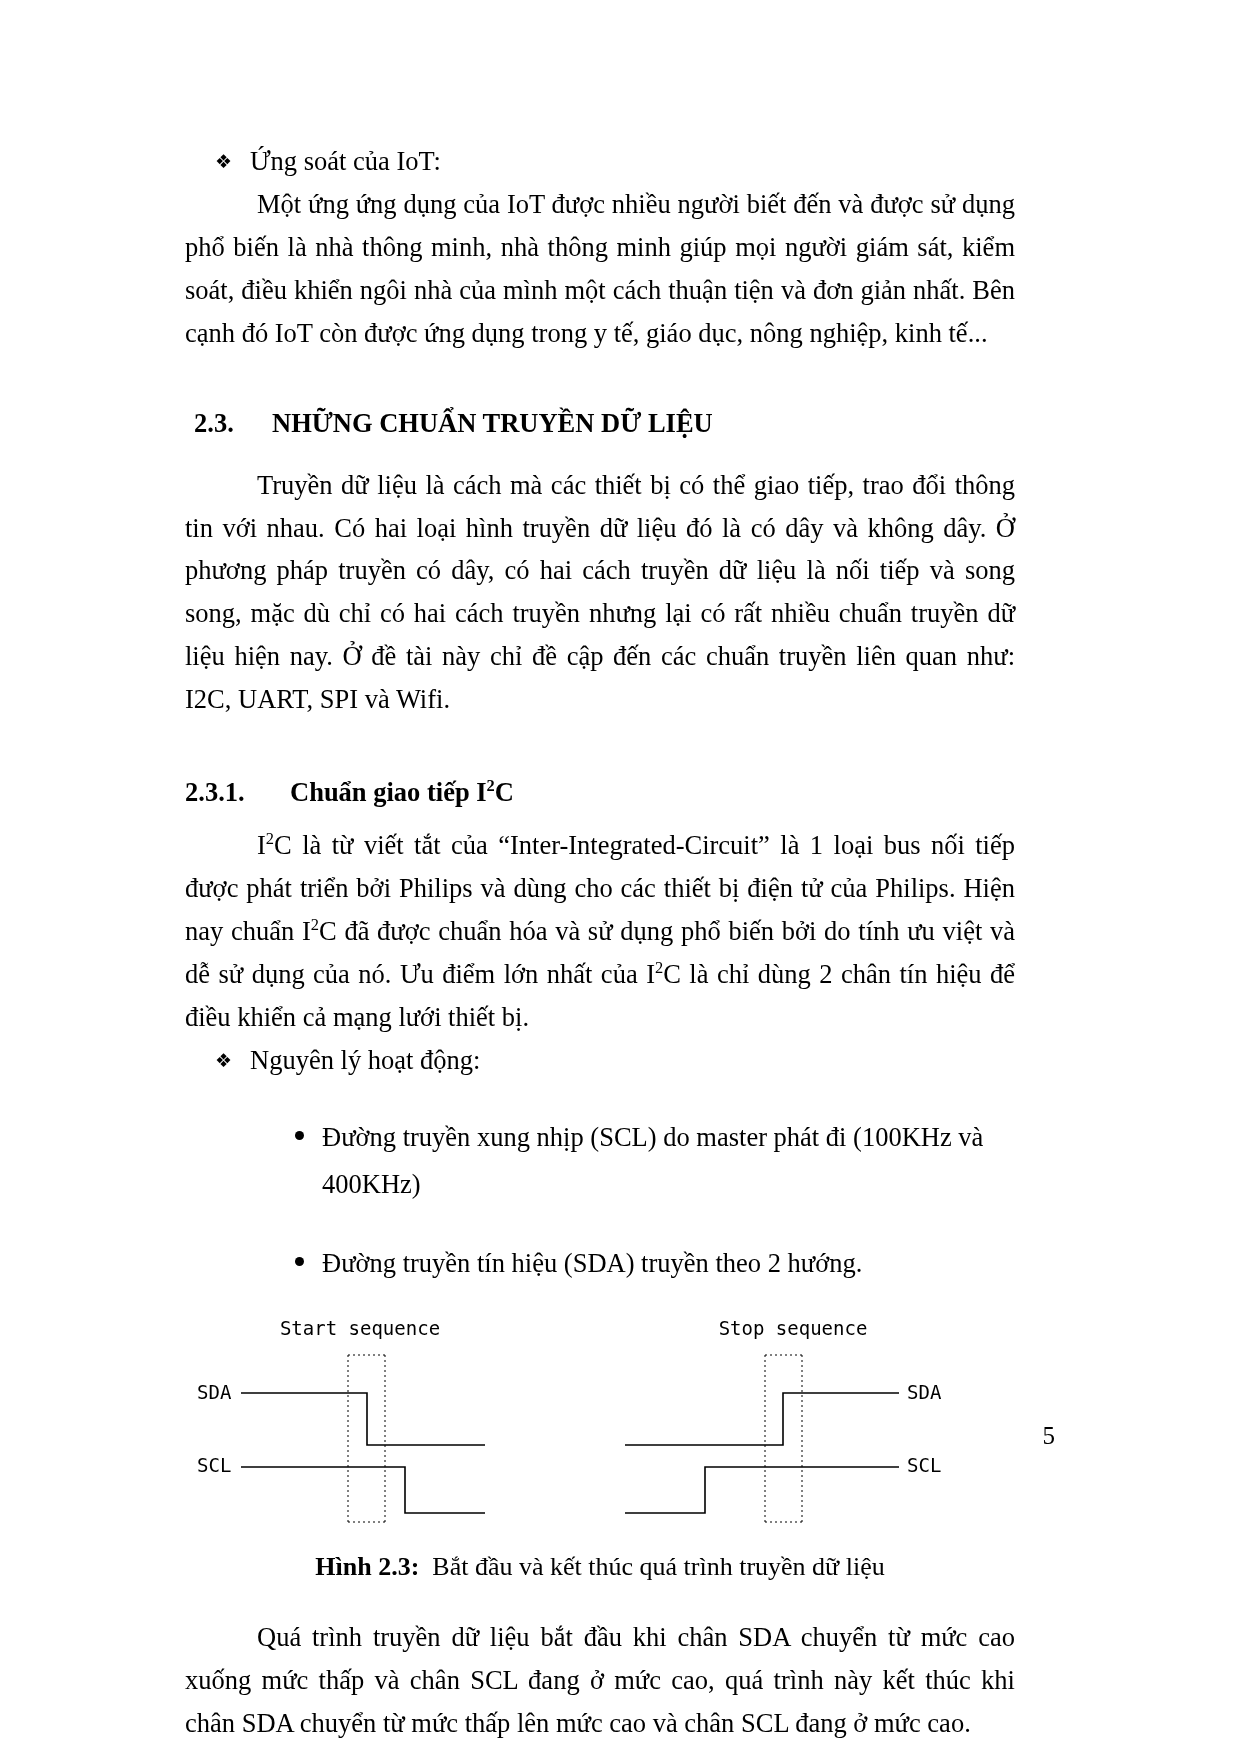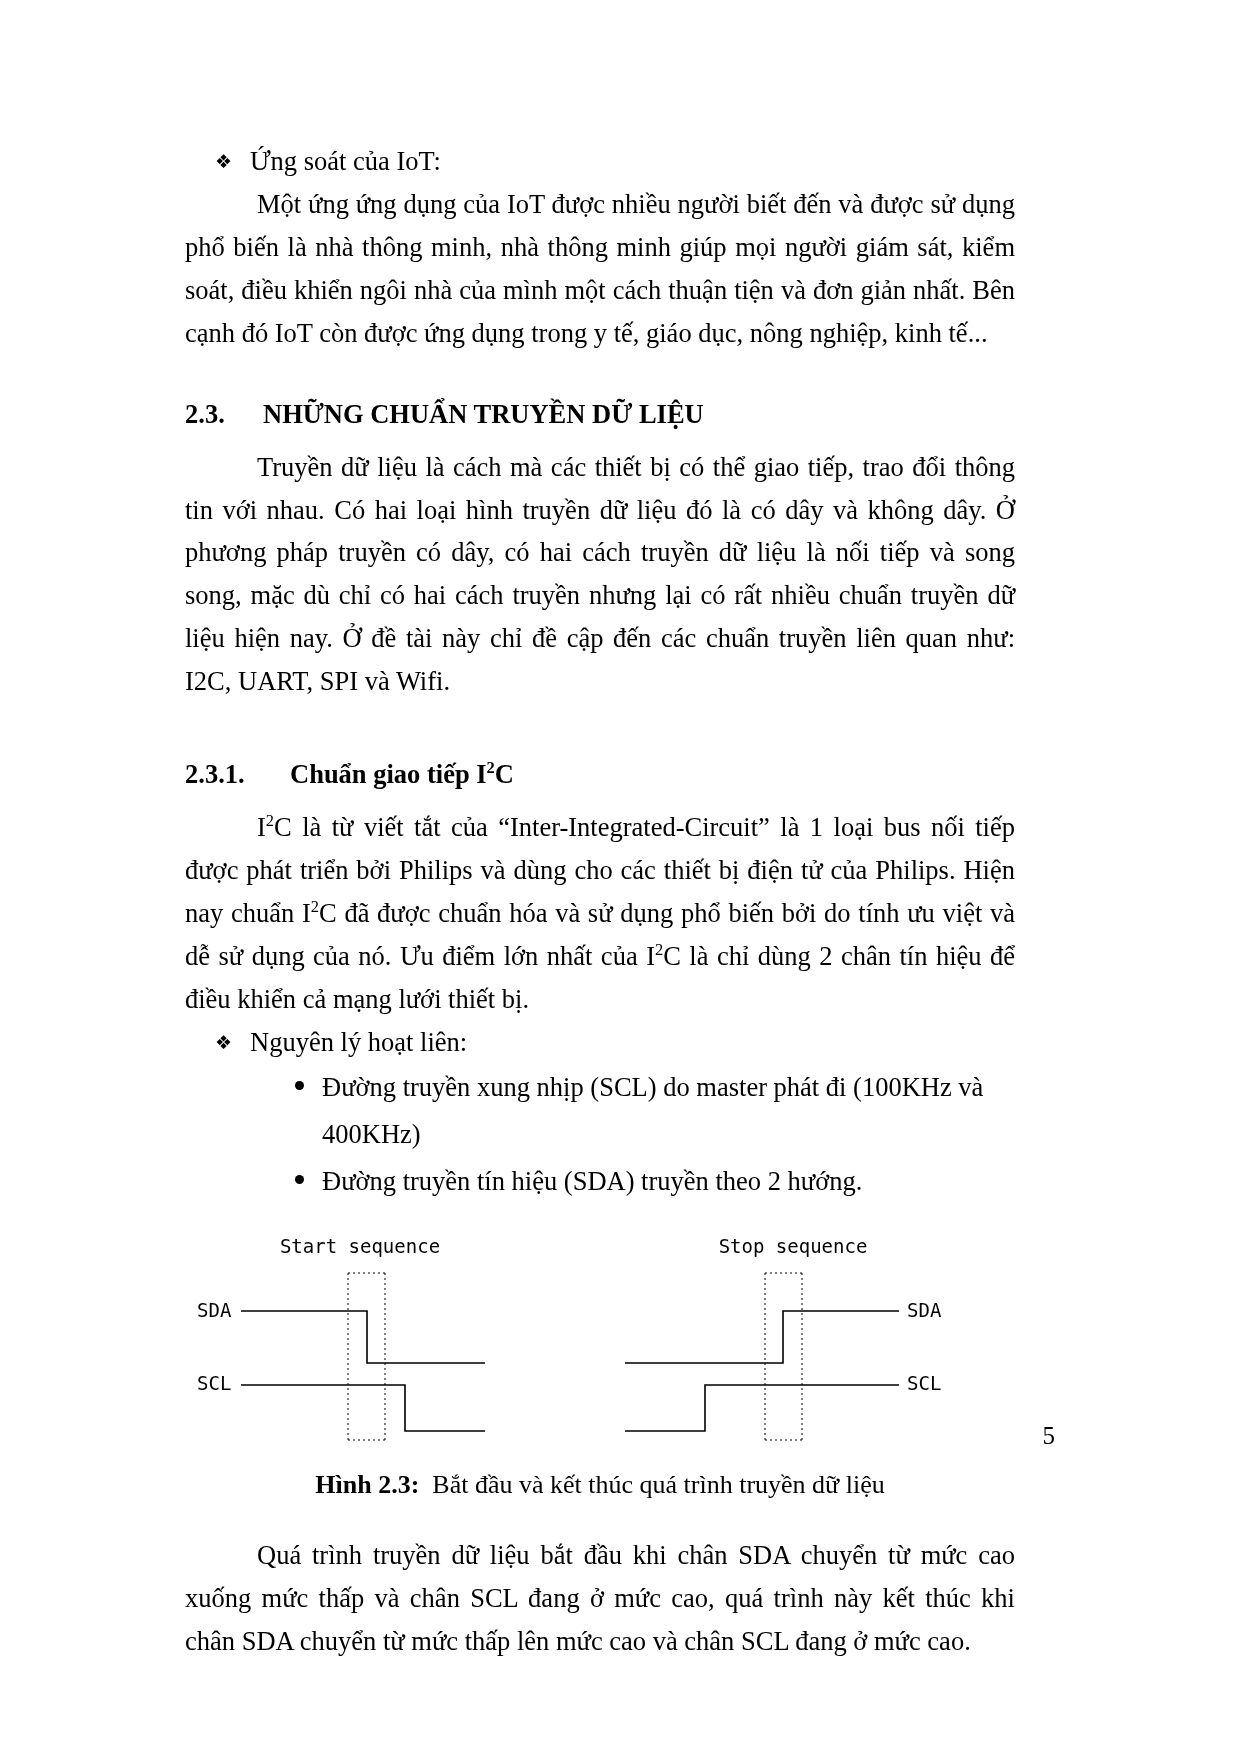--- a/index.html
+++ b/index.html
@@ -56,20 +56,21 @@
   .round-list {
     margin: 0;
     padding-left: 110px;
     list-style: none;
   }
   .round-item {
     display: flex;
     align-items: baseline;
     font-size: 26.5px;
     line-height: 1.78;
+    margin-top: 32px;
   }
   .round-bullet {
     width: 9px;
     height: 9px;
     border-radius: 50%;
     background: #000;
     margin-right: 18px;
     flex: 0 0 auto;
     position: relative;
     top: -6px;
@@ -79,21 +80,21 @@
     font-size: 26.5px;
     line-height: 1.62;
     margin: 0;
     padding-left: 72px;
   }
 
   
   .h2 {
     font-size: 26.5px;
     font-weight: bold;
-    margin: 0;
+    margin: 9px;
     display: flex;
     align-items: baseline;
   }
   .h2 .num { width: 78px; flex: 0 0 auto; }
   .h3 {
     font-size: 26.5px;
     font-weight: bold;
     margin: 0;
     display: flex;
     align-items: center;
@@ -166,21 +167,21 @@
       <span class="num">2.3.1.</span>
       <span><span>Chuẩn giao tiếp I</span><sup>2</sup><span>C</span></span>
     </div>
 
     <div class="gap-s"></div>
 
     <p class="para"><span>I</span><sup>2</sup><span>C là từ viết tắt của “Inter-Integrated-Circuit” là 1 loại bus nối tiếp được phát triển bởi Philips và dùng cho các thiết bị điện tử của Philips. Hiện nay chuẩn </span><span>I</span><sup>2</sup><span>C đã được chuẩn hóa và sử dụng phổ biến bởi do tính ưu việt và dễ sử dụng của nó. Ưu điểm lớn nhất của </span><span>I</span><sup>2</sup><span>C là chỉ dùng 2 chân tín hiệu để điều khiển cả mạng lưới thiết bị.</span></p>
 
     <div class="dia-item">
       <span class="dia-bullet">❖</span>
-      <span class="dia-text">Nguyên lý hoạt liên:</span>
+      <span class="dia-text">Nguyên lý hoạt động:</span>
     </div>
 
 
     <div class="round-list">
       <div class="round-item">
         <span class="round-bullet"></span>
         <span>Đường truyền xung nhịp (SCL) do master phát đi (100KHz và 400KHz)</span>
       </div>
       <div class="round-item">
         <span class="round-bullet"></span>

